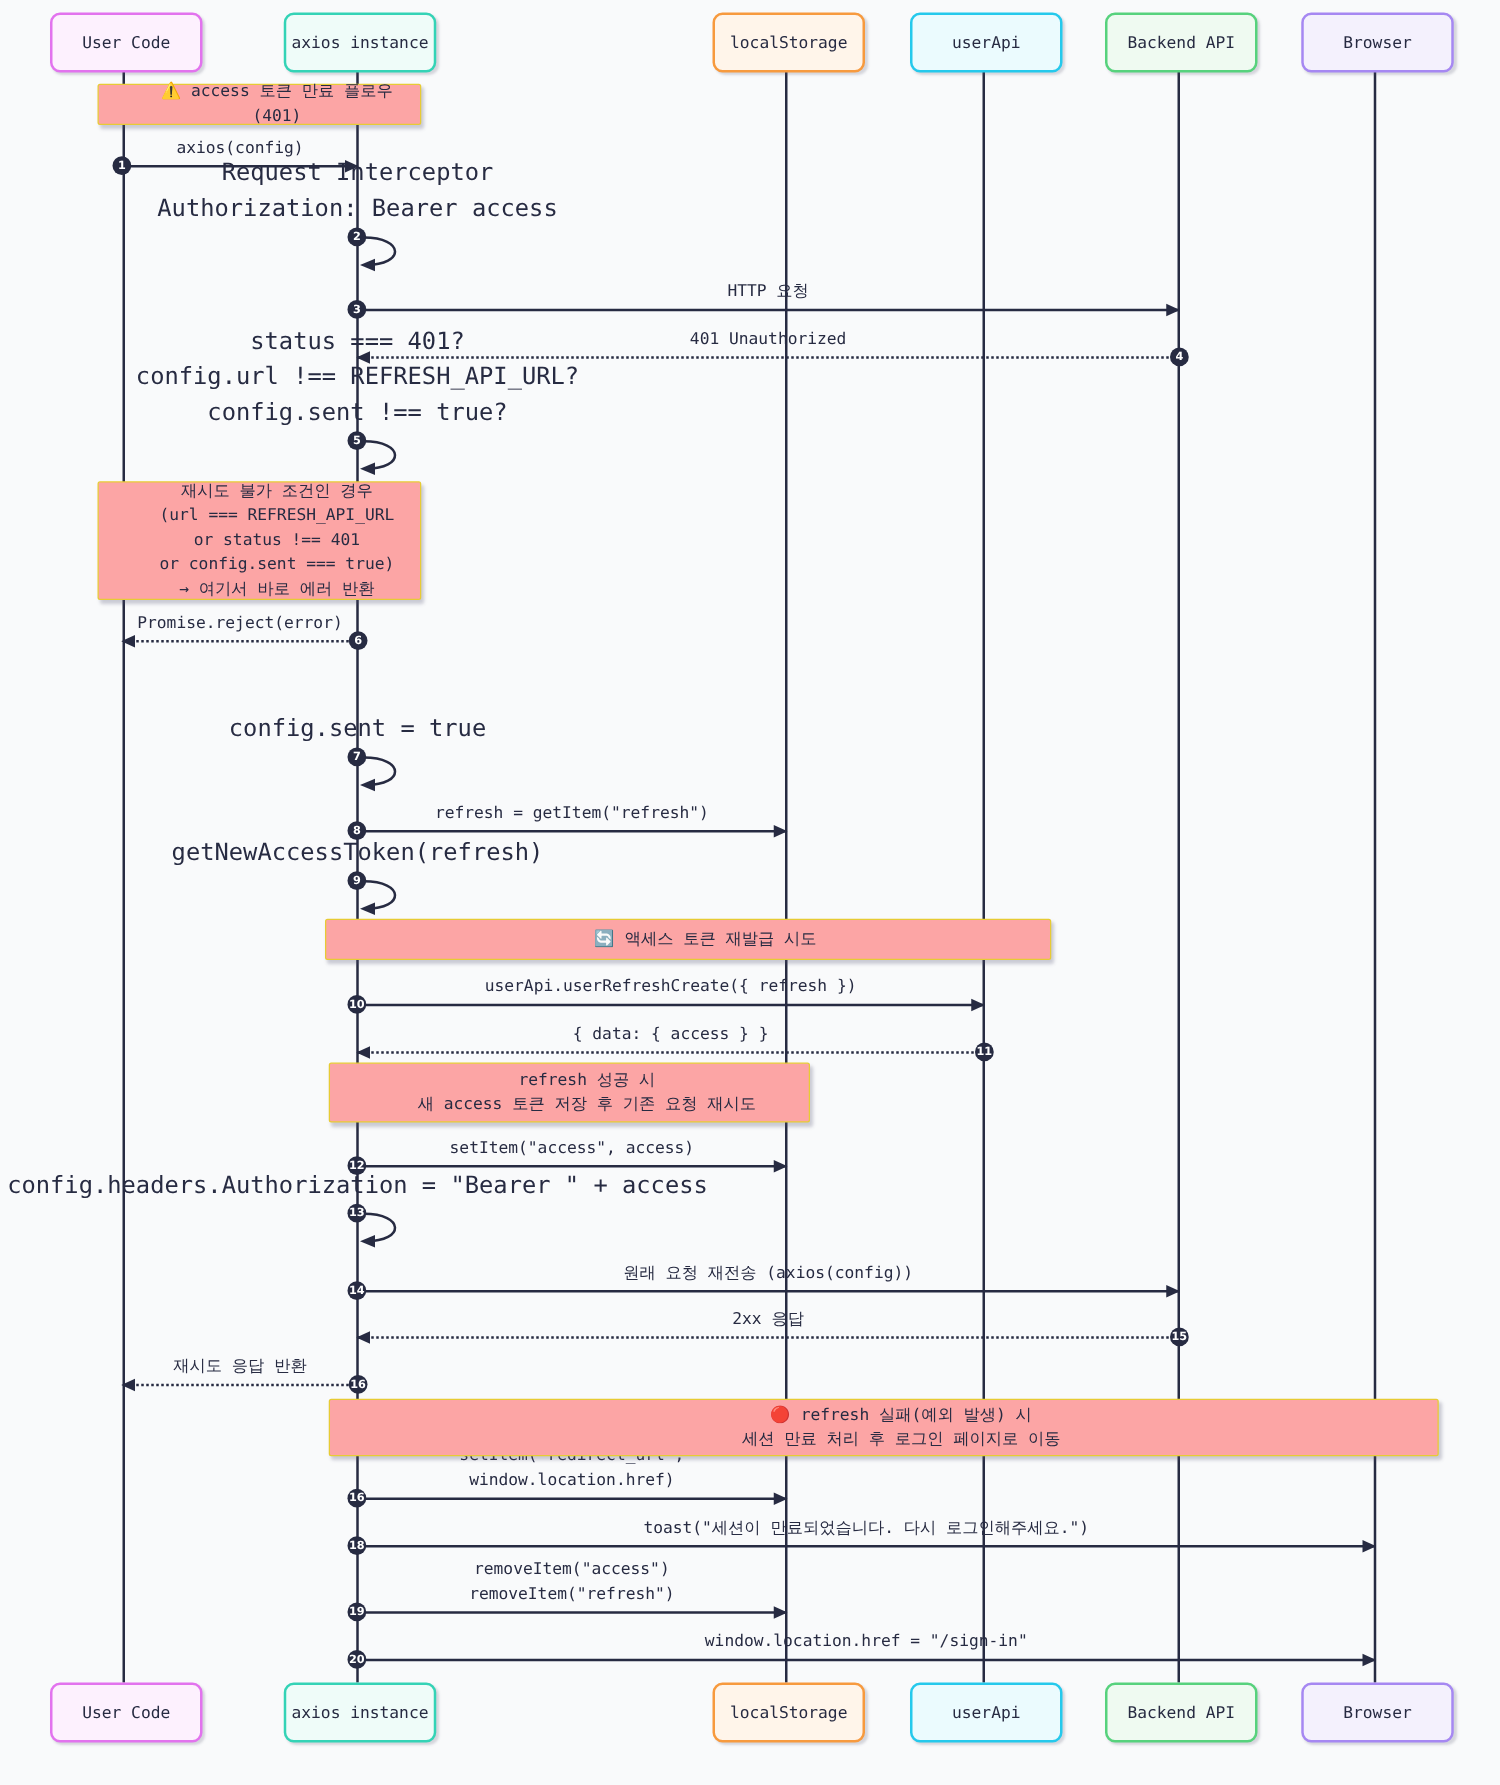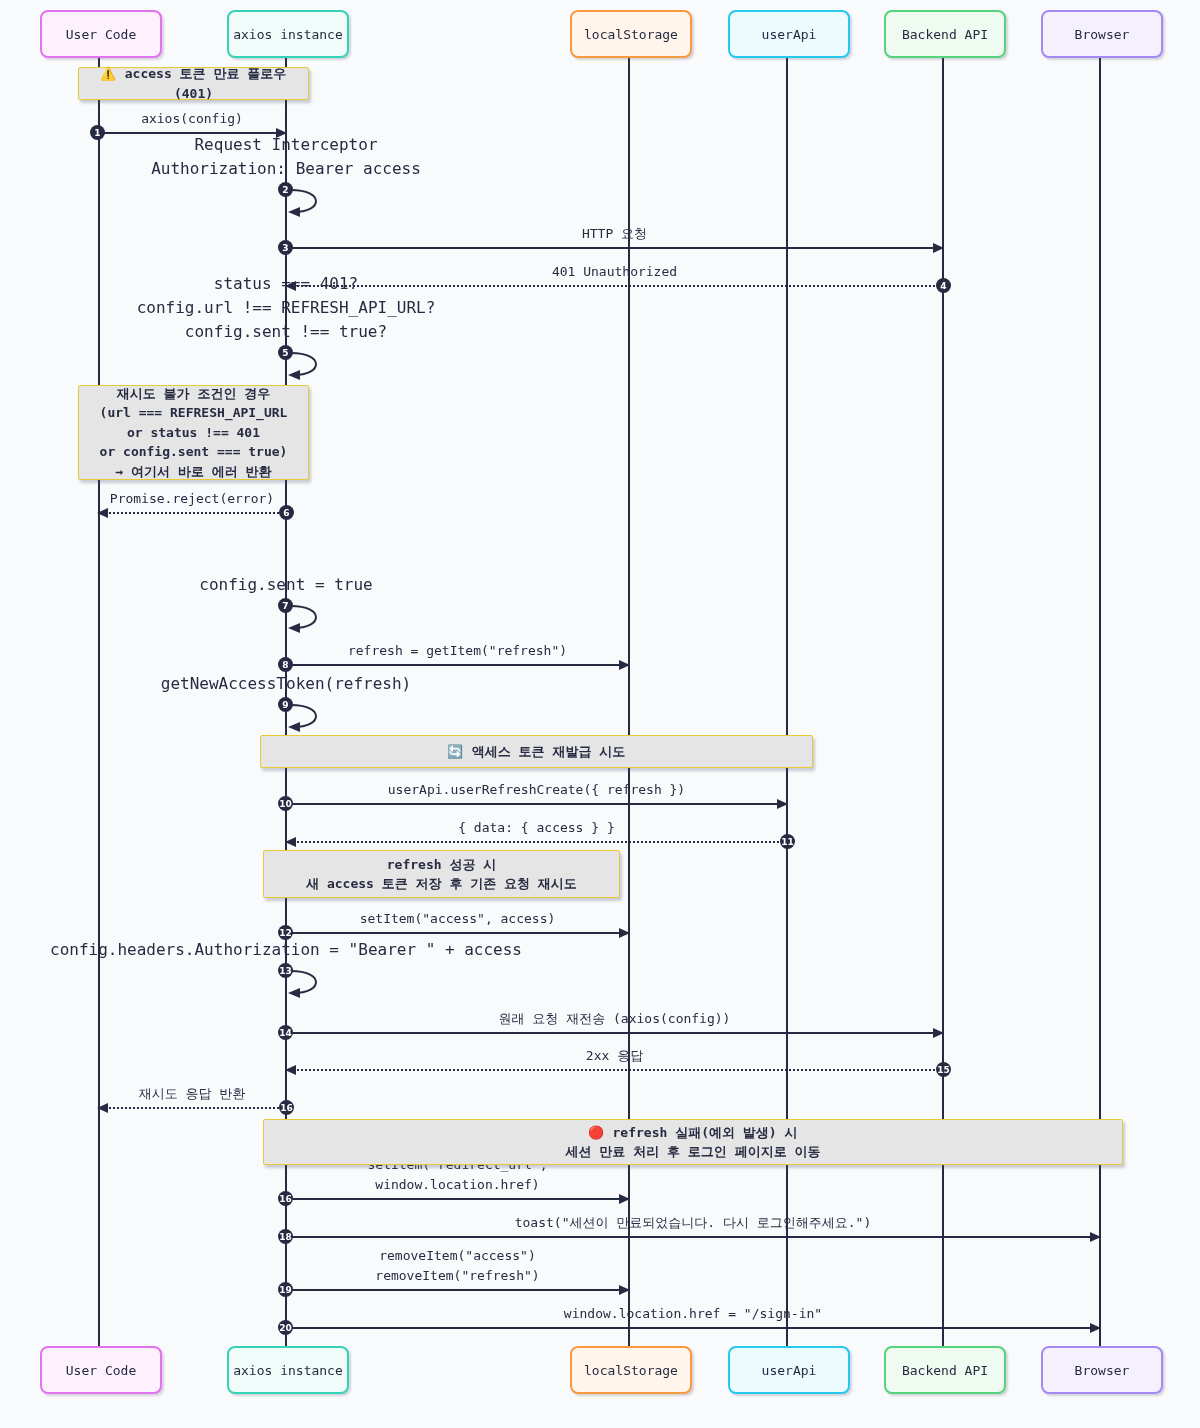--- a/index.html
+++ b/index.html
@@ -17,24 +17,24 @@
     font-size:13px; font-weight:500; z-index:5;
     box-shadow:2px 2px 2px rgba(80,80,110,.22); background:#fff;
   }
   .actor.uc { border-color:#e273ee; background:#fdf1fe; }
   .actor.ax { border-color:#34d3b6; background:#effcf9; }
   .actor.ls { border-color:#f79a3e; background:#fff5ea; }
   .actor.ua { border-color:#25c9ec; background:#ebfbfe; }
   .actor.be { border-color:#57d27d; background:#effaf1; }
   .actor.br { border-color:#a688f2; background:#f4f1fd; }
   .note {
-    position:absolute; background:#e5e5e5; border:1px solid #e7cb34; border-radius:2px;
+    position:absolute; background:#fca5a5; border:1px solid #e7cb34; border-radius:2px;
     box-shadow:2px 3px 3px rgba(80,80,110,.28);
     display:flex; align-items:center; justify-content:center; text-align:center;
-    font-weight:bold; font-size:13px; line-height:1.5; white-space:pre-line; z-index:4;
+    font-weight:normal; font-size:13px; line-height:1.5; white-space:pre-line; z-index:4;padding-left:28px;
   }
   .msg { position:absolute; height:0; z-index:3; }
   .msg .lbl {
     position:absolute; left:0; right:0; bottom:5px; text-align:center;
     font-size:13px; line-height:1.5; white-space:pre-line;
   }
   .msg .line { position:absolute; left:0; right:0; top:-1px; height:0; border-top:2px solid #272b42; }
   .msg .line.dotted { border-top-style:dotted; }
   .arr-r { position:absolute; right:-1px; top:-6px; width:0; height:0;
     border-left:11px solid #272b42; border-top:5px solid transparent; border-bottom:5px solid transparent; }
@@ -42,21 +42,21 @@
     border-right:11px solid #272b42; border-top:5px solid transparent; border-bottom:5px solid transparent; }
   .num {
     position:absolute; width:15px; height:15px; border-radius:50%; background:#272b42;
     color:#fff; font-size:9px; font-weight:bold; display:flex; align-items:center;
     justify-content:center; top:-8px; z-index:6; font-family:"DejaVu Sans",sans-serif;
   }
   .num.at-left { left:-8px; } .num.at-right { right:-8px; }
   .selfmsg { position:absolute; width:0; height:0; z-index:3; }
   .selfmsg .lbl {
     position:absolute; bottom:9px; left:0; transform:translateX(-50%);
-    width:max-content; text-align:center; font-size:16px; line-height:1.5; white-space:pre-line;
+    width:max-content; text-align:center; font-size:19px; line-height:1.5; white-space:pre-line;
   }
   .selfmsg .num { left:-8px; }
   .selfmsg svg { position:absolute; left:0; top:-3px; overflow:visible; }
 </style>
 </head>
 <body>
 
 <div class="stage">
 
   <div class="lifeline" style="left:98px;"></div>

